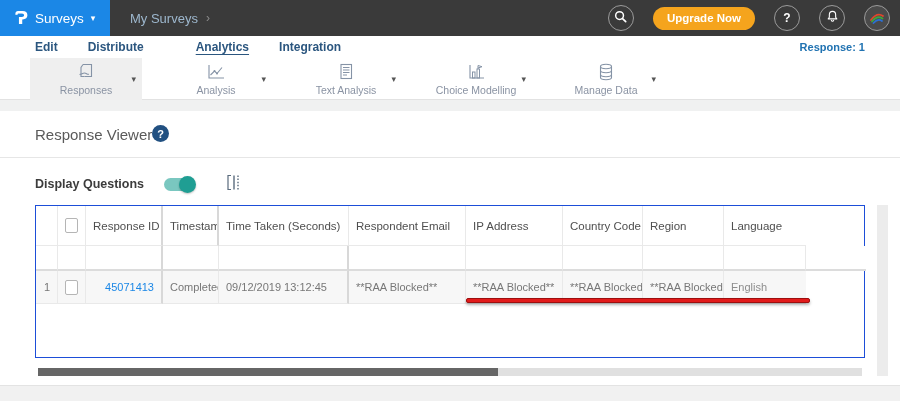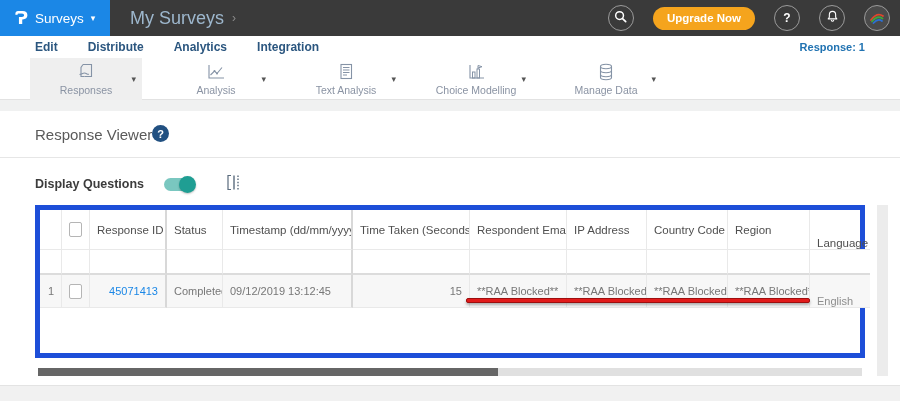--- a/index.html
+++ b/index.html
@@ -7,32 +7,32 @@
   body { font-family:"Liberation Sans","DejaVu Sans",sans-serif; background:#fff; position:relative; overflow:hidden; }
   .app { position:absolute; inset:0; width:900px; height:401px; background:#fff; }
 
   
   .topbar { position:absolute; left:0; top:0; width:900px; height:36px; background:#3a3a3a; display:flex; align-items:center; }
   .product-switch { width:110px; height:36px; background:#1b87e6; color:#fff; display:flex; align-items:center; justify-content:center; gap:7px; cursor:pointer; }
   .logo-glyph { font-weight:bold; font-size:17px; font-family:"DejaVu Sans",sans-serif; }
   .product-label { font-size:13.5px; }
   .caret { font-size:9px; line-height:1; }
   .breadcrumb { display:flex; align-items:center; gap:8px; margin-left:20px; }
-  .crumb-parent { color:#9db7cd; font-size:18px; text-decoration:none; cursor:pointer; }
+  .crumb-parent { color:#9db7cd; font-size:13px; text-decoration:none; cursor:pointer; }
   .crumb-sep { color:#8a8a8a; font-size:12px; }
   .crumb-current { color:#fff; font-size:13.5px; font-weight:bold; }
   .topbar-right { margin-left:auto; display:flex; align-items:center; gap:19px; padding-right:10px; }
   .circle-btn { width:26px; height:26px; border:1.5px solid #9a9a9a; border-radius:50%; display:flex; align-items:center; justify-content:center; color:#fff; font-size:12px; font-weight:bold; cursor:pointer; background:transparent; }
   .upgrade-btn { background:#f5a41d; color:#fff; border:none; border-radius:12px; height:23px; padding:0 14px; font-size:11.5px; font-weight:bold; cursor:pointer; }
   .avatar { background:#4a4a4a; overflow:hidden; }
 
   
   .navrow { position:absolute; left:0; top:36px; width:900px; height:22px; background:#fff; display:flex; align-items:center; padding:0 35px; gap:30px; }
   .nav-link { font-size:12px; font-weight:bold; color:#2b567f; text-decoration:none; cursor:pointer; }
-  .nav-link.active { text-underline-offset:3px; }
+  .nav-link.active { text-decoration:underline; text-underline-offset:3px;margin-left:22px; }
   .response-count { margin-left:auto; font-size:11px; font-weight:bold; color:#2173b2; }
 
   
   .toolbar { position:absolute; left:0; top:58px; width:900px; height:42px; background:#fff; border-bottom:1px solid #e2e2e2; display:flex; padding-left:30px; }
   .tool-group { position:relative; width:112px; height:42px; display:flex; flex-direction:column; align-items:center; justify-content:center; gap:2px; margin-right:18px; cursor:pointer; }
   .tool-group.active { background:#efefef; }
   .tool-label { font-size:10.5px; color:#8a93a3; }
   .tool-caret { position:absolute; right:6px; top:16px; font-size:9px; color:#555; }
   .tool-icon svg { display:block; }
 
@@ -49,24 +49,24 @@
   .responses-filter .caret { color:#555; position:absolute; right:10px; top:9px; }
 
   
   .display-row { position:absolute; left:35px; top:174px; display:flex; align-items:center; gap:20px; }
   .display-label { font-size:12.5px; font-weight:bold; color:#3c3c3c; }
   .toggle { position:relative; width:30px; height:13px; background:#7ac7c0; border-radius:7px; cursor:pointer; }
   .toggle .knob { position:absolute; right:-2px; top:-2px; width:17px; height:17px; border-radius:50%; background:#1f9e93; box-shadow:0 1px 2px rgba(0,0,0,.25); }
   .col-layout-btn { background:none; border:none; cursor:pointer; padding:0; margin-left:12px; }
 
   
-  .grid-table { position:absolute; left:35px; top:205px; width:830px; height:153px; border:5px solid #1d4ed8; background:#fff; font-size:11px; color:#777; }
+  .grid-table { position:absolute; left:35px; top:205px; width:830px; height:153px; border:1px solid #1d4ed8; background:#fff; font-size:11px; color:#777; }
   .trow { display:grid; grid-template-columns:22px 28px 77px 56px 130px 117px 97px 80px 81px 82px 60px; }
   .tcell { border-right:1px solid #e9e9e9; border-bottom:1px solid #e9e9e9; display:flex; align-items:center; padding:0 7px; overflow:hidden; white-space:nowrap; }
-  .tcell:last-child { border-right:none;align-items:flex-end; }
+  .tcell:last-child { border-right:none; }
   .tcell.thick { border-right:2px solid #d8d8d8; }
   .hrow .tcell { height:40px; color:#4f4f4f; font-size:11.5px; gap:5px; }
   .frow .tcell { height:25px; border-bottom:2px solid #dcdcdc; background:#fff; }
   .drow .tcell { height:33px; background:#f7f7f7; }
   .num { justify-content:flex-end; }
   .rid-link { color:#1b87e6; cursor:pointer; }
   .cbx { width:15px; height:15px; border:1.5px solid #b5b5b5; border-radius:2px; background:#fff; cursor:pointer; }
   .lang-cell { color:#8d8d8d; }
   .filter-input { width:100%; height:100%; border:none; background:transparent; outline:none; font-family:inherit; font-size:11px; }
 
@@ -236,23 +236,20 @@
   <div class="grid-table">
     <div class="trow hrow">
       <div class="tcell"></div>
       <div class="tcell">
           <span class="cbx"></span>
         </div>
       <div class="tcell thick">
         <span>Response ID</span>
 
       </div>
-      <div class="tcell">
-          <span>Status</span>
-        </div>
       <div class="tcell thick">
         <span>Timestamp (dd/mm/yyyy)</span>
 
       </div>
       <div class="tcell">
         <span>Time Taken (Seconds)</span>
 
       </div>
       <div class="tcell">
           <span>Respondent Email</span>
@@ -306,21 +303,20 @@
     <div class="trow drow">
       <div class="tcell num">1</div>
       <div class="tcell">
           <span class="cbx"></span>
         </div>
       <div class="tcell thick num">
           <span class="rid-link">45071413</span>
         </div>
       <div class="tcell">Completed</div>
       <div class="tcell thick">09/12/2019 13:12:45</div>
-      <div class="tcell num">15</div>
       <div class="tcell">**RAA Blocked**</div>
       <div class="tcell">**RAA Blocked**</div>
       <div class="tcell">**RAA Blocked**</div>
       <div class="tcell">**RAA Blocked**</div>
       <div class="tcell lang-cell">English</div>
     </div>
   </div>
 
   <div class="annotation-line"></div>
 

